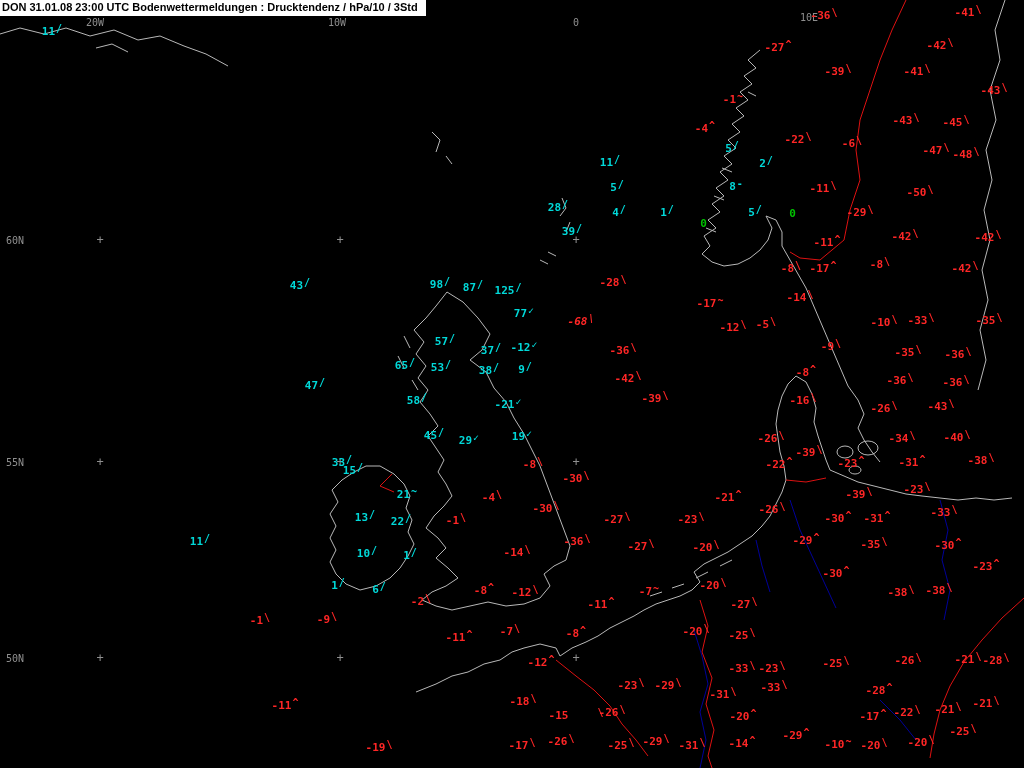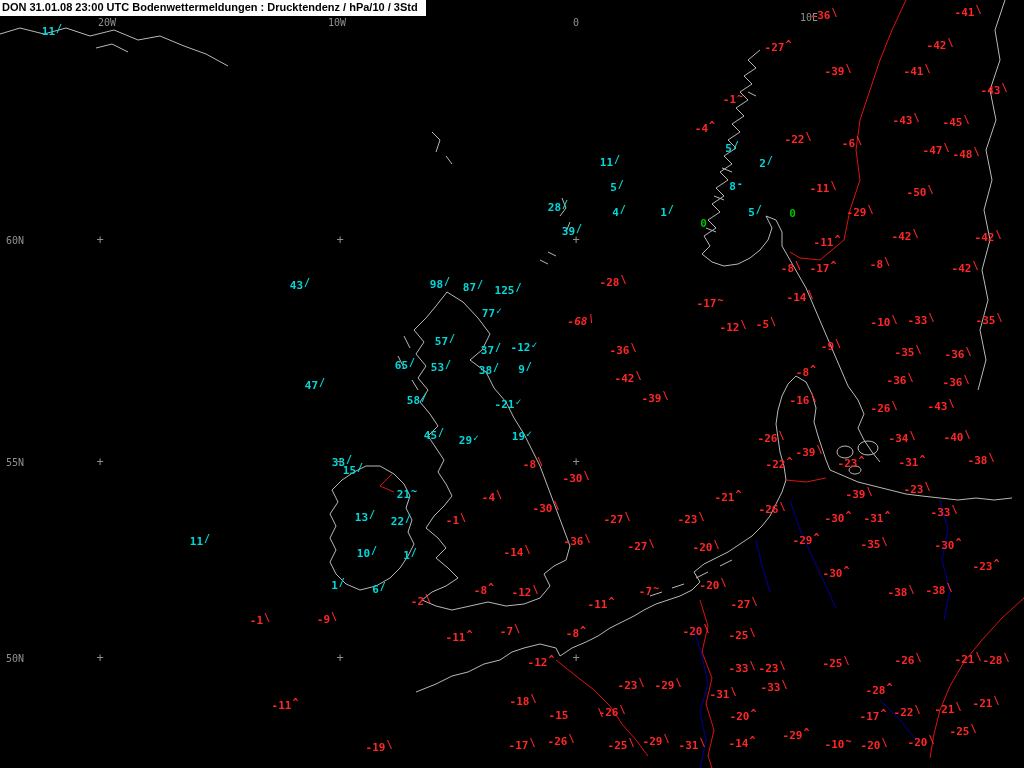--- a/index.html
+++ b/index.html
@@ -89,21 +89,21 @@
       <path d="M790,500 L800,530 L812,556 L824,582 L836,608"></path>
       <path d="M756,540 L762,566 L770,592"></path>
       <path d="M940,500 L948,530 L942,560 L950,590 L944,620"></path>
       <path d="M880,700 L900,720 L916,740"></path>
     </g>
   </svg>
 
   <div id="title-bar">DON 31.01.08 23:00 UTC  Bodenwettermeldungen :  Drucktendenz /  hPa/10 / 3Std</div>
 
   <div id="grid-layer">
-      <span class="grid-label" style="left: 98px; top: 22px;">20W</span>
+      <span class="grid-label" style="left: 86px; top: 22px;">20W</span>
       <span class="grid-label" style="left: 328px; top: 22px;">10W</span>
       <span class="grid-label" style="left: 573px; top: 22px;">0</span>
       <span class="grid-label" style="left: 800px; top: 17px;">10E</span>
       <span class="grid-label" style="left: 6px; top: 240px;">60N</span>
       <span class="grid-label" style="left: 6px; top: 462px;">55N</span>
       <span class="grid-label" style="left: 6px; top: 658px;">50N</span>
       <span class="grid-cross" style="left: 100px; top: 240px;">+</span>
       <span class="grid-cross" style="left: 340px; top: 240px;">+</span>
       <span class="grid-cross" style="left: 576px; top: 240px;">+</span>
       <span class="grid-cross" style="left: 100px; top: 462px;">+</span>
@@ -299,21 +299,21 @@
         <span class="barb">\</span>
       </span>
       <span class="station n" style="left: 921px; top: 320px;">
         <span class="val">-33</span>
         <span class="barb">\</span>
       </span>
       <span class="station n" style="left: 989px; top: 320px;">
         <span class="val">-35</span>
         <span class="barb">\</span>
       </span>
-      <span class="station p" style="left: 492px; top: 313px; text-align: center;">
+      <span class="station p" style="left: 524px; top: 313px; text-align: center;">
         <span class="val">77</span>
         <span class="barb">✓</span>
       </span>
       <span class="station n" style="left: 581px; top: 321px; font-style: italic;">
         <span class="val">-68</span>
         <span class="barb">\</span>
       </span>
       <span class="station n" style="left: 733px; top: 327px;">
         <span class="val">-12</span>
         <span class="barb">\</span>

